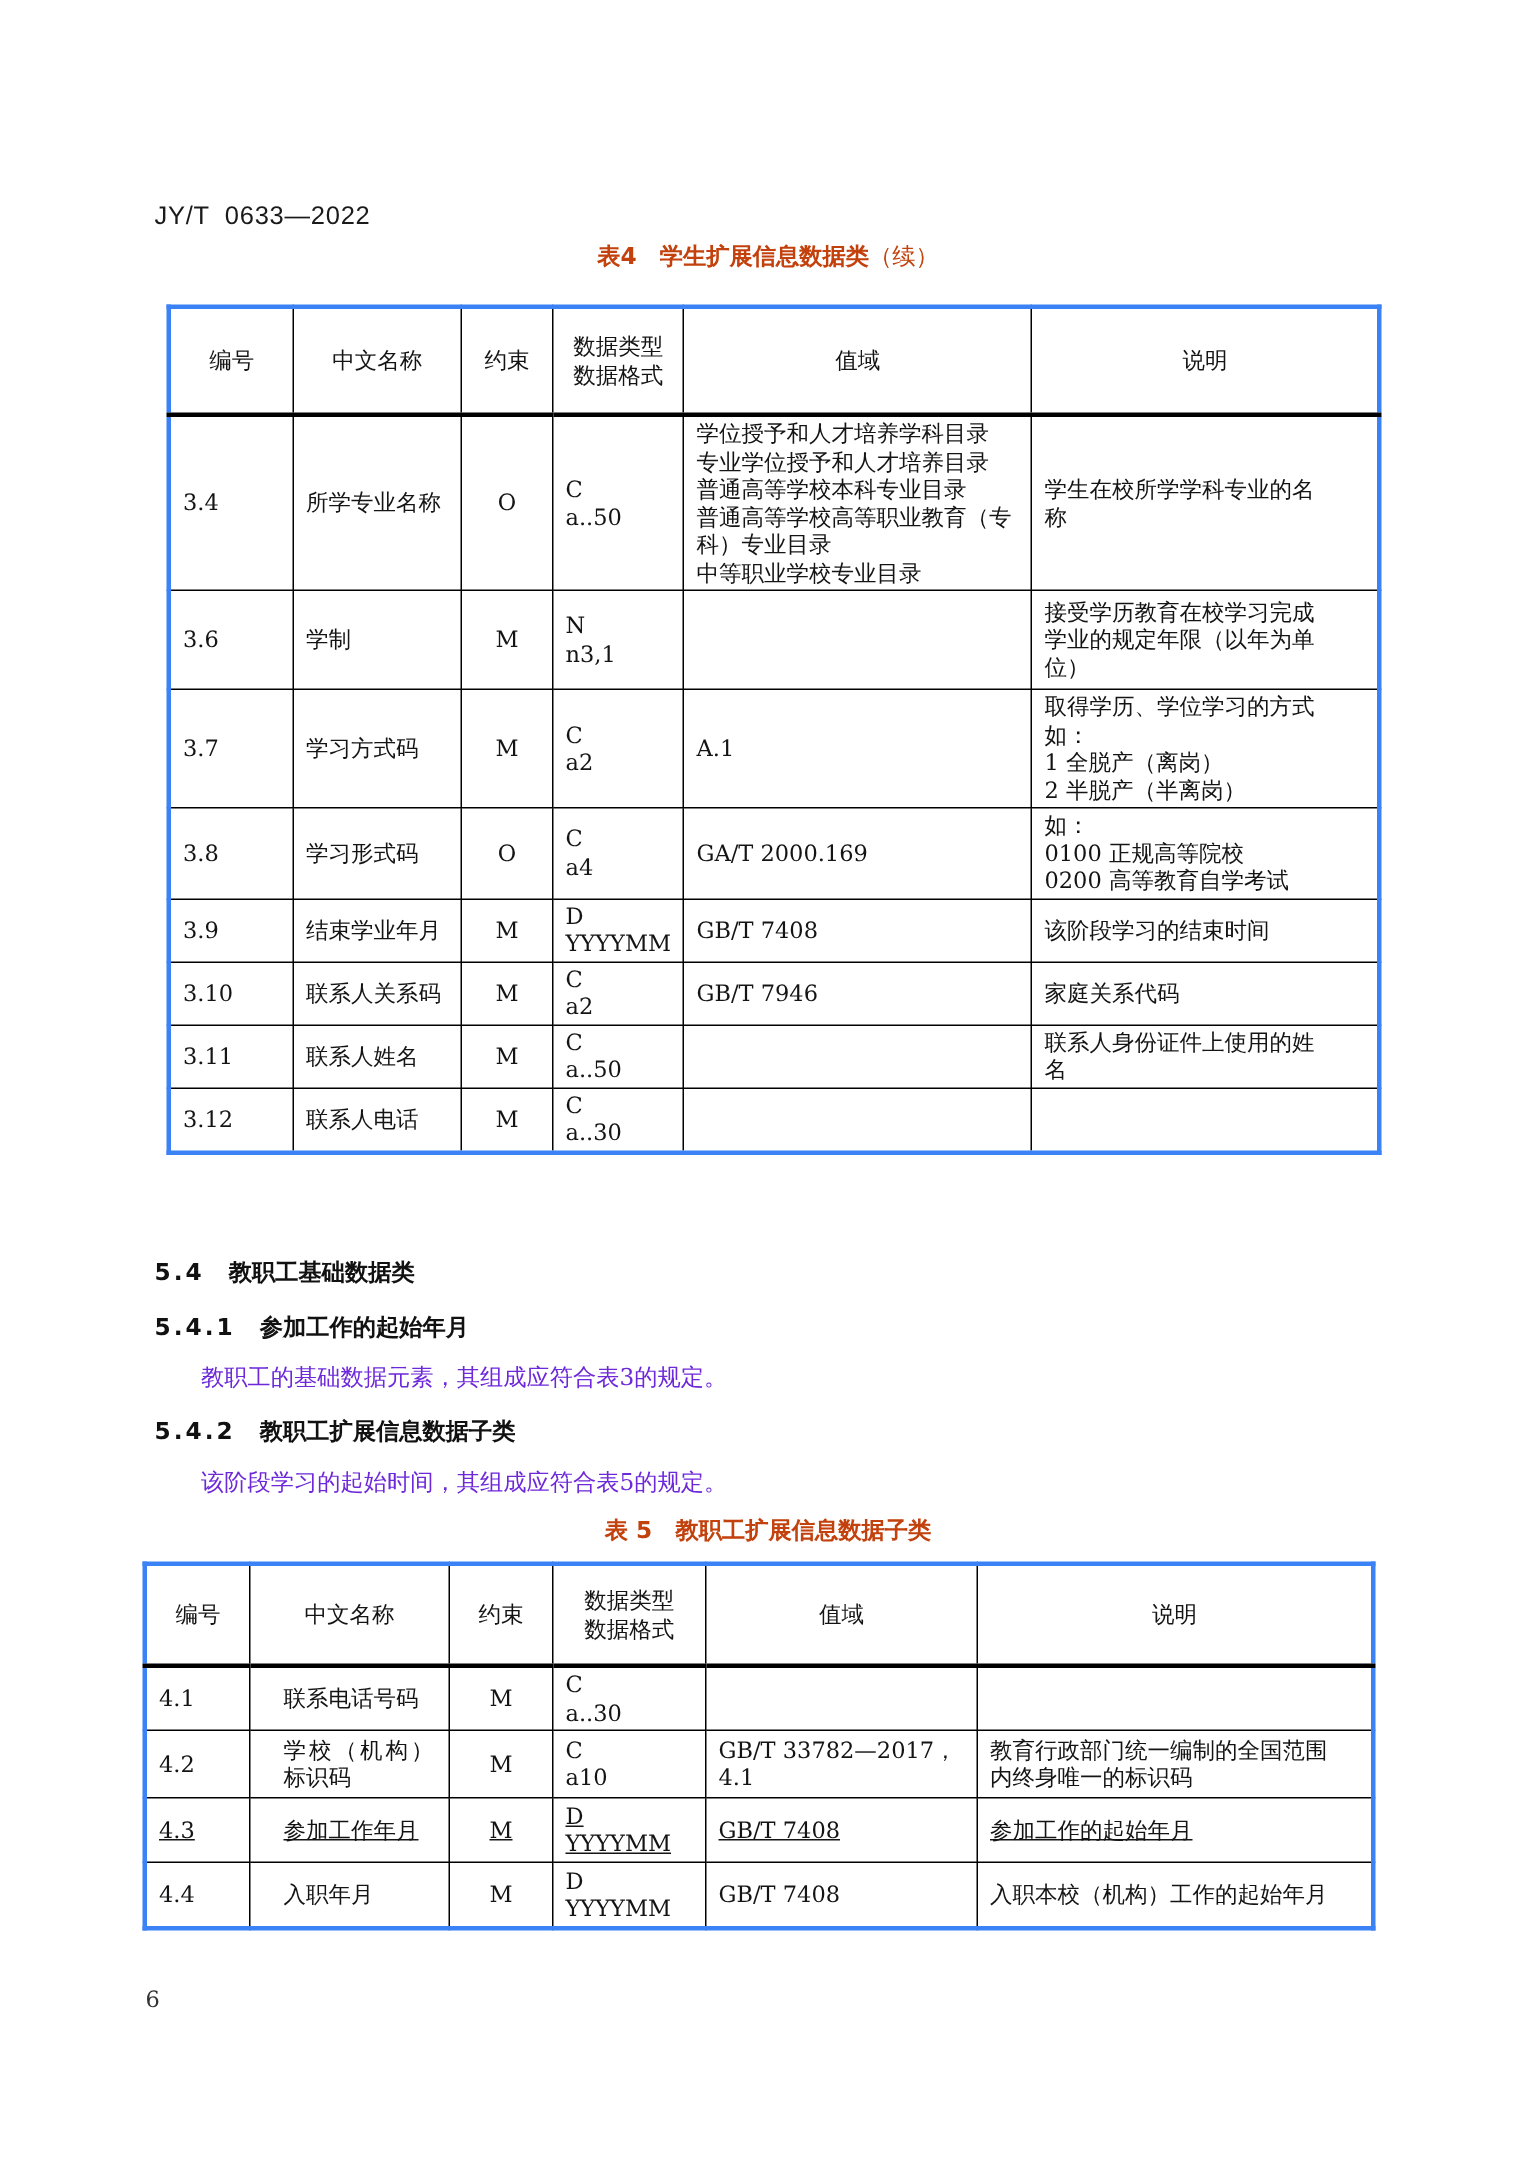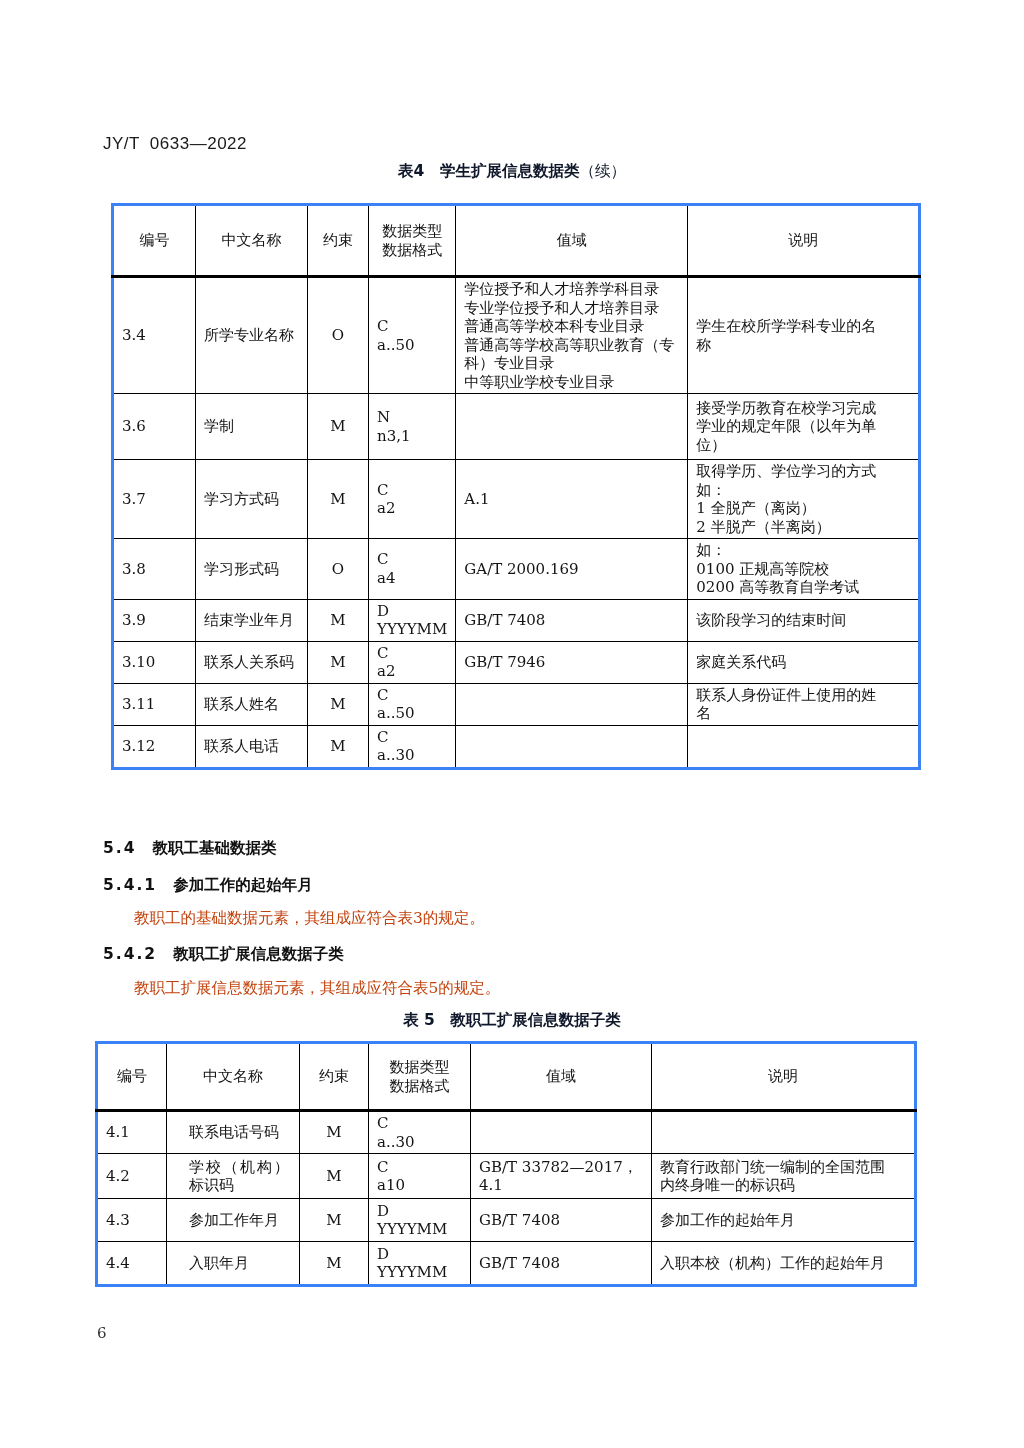--- a/index.html
+++ b/index.html
@@ -13,21 +13,21 @@
 
   .std-code {
     position:absolute; left:103px; top:134px;
     font-family:"Liberation Sans","DejaVu Sans",sans-serif;
     font-size:17px; letter-spacing:0.5px; word-spacing:5px; color:#1a1a1a;text-align:right;
   }
 
   .caption {
     position:absolute; left:0; width:1024px; text-align:center;
     font-family:"DejaVu Sans","Liberation Sans",sans-serif;
-    font-size:15.5px; font-weight:bold; color:#0f172a;
+    font-size:15.5px; font-weight:bold; color:#c2410c;
   }
   .caption .light { font-weight:normal; font-family:"DejaVu Serif","Liberation Serif",serif; }
   #caption4 { top:161px; }
   #caption5 { top:1010px; }
 
   table.datatable {
     position:absolute;
     border-collapse:collapse; table-layout:fixed;
     border:3px solid #3b82f6;
     background:#fff;
@@ -61,21 +61,21 @@
     font-family:"DejaVu Sans","Liberation Sans",sans-serif;
     font-size:15.5px; font-weight:bold; color:#111; white-space:nowrap;
   }
   .sec-num { margin-right:16px; letter-spacing:2px; }
   #h54  { top:838px; }
   #h541 { top:875px; }
   #h542 { top:944px; }
 
   .para {
     position:absolute; left:103px; width:790px;
-    font-size:15.5px; line-height:20px; text-indent:2em; color:#c2410c;
+    font-size:15.5px; line-height:20px; text-indent:2em; color:#6d28d9;
   }
   #p1 { top:908px; }
   #p2 { top:978px; }
 
   .page-num {
     position:absolute; left:97px; top:1324px;
     font-size:15px; color:#333;
   }
 </style>
 </head>
@@ -198,21 +198,21 @@
     </table>
 
   <div class="sec-h" id="h54"><span class="sec-num">5.4</span><span>教职工基础数据类</span></div>
 
   <div class="sec-h" id="h541"><span class="sec-num">5.4.1</span><span>参加工作的起始年月</span></div>
 
   <div class="para" id="p1">教职工的基础数据元素，其组成应符合表3的规定。</div>
 
   <div class="sec-h" id="h542"><span class="sec-num">5.4.2</span><span>教职工扩展信息数据子类</span></div>
 
-  <div class="para" id="p2">教职工扩展信息数据元素，其组成应符合表5的规定。</div>
+  <div class="para" id="p2">该阶段学习的起始时间，其组成应符合表5的规定。</div>
 
   <div class="caption" id="caption5"><span>表 5　教职工扩展信息数据子类</span><span class="light"></span></div>
 
   <table class="datatable" id="table5">
       <colgroup>
         <col style="width: 70px;">
         <col style="width: 133px;">
         <col style="width: 69px;">
         <col style="width: 102px;">
         <col style="width: 181px;">
@@ -242,21 +242,21 @@
         <tr style="height: 45px;">
           <td class="cell-no">4.2</td>
           <td class="cell-name">学校（机构）标识码</td>
           <td class="cell-constraint">M</td>
           <td class="cell-type">C
 a10</td>
           <td class="cell-range">GB/T 33782—2017，4.1</td>
           <td class="cell-note">教育行政部门统一编制的全国范围
 内终身唯一的标识码</td>
         </tr>
-        <tr style="height: 43px;">
+        <tr style="height: 43px; text-decoration: underline;">
           <td class="cell-no">4.3</td>
           <td class="cell-name">参加工作年月</td>
           <td class="cell-constraint">M</td>
           <td class="cell-type">D
 YYYYMM</td>
           <td class="cell-range">GB/T 7408</td>
           <td class="cell-note">参加工作的起始年月</td>
         </tr>
         <tr style="height: 44px;">
           <td class="cell-no">4.4</td>

